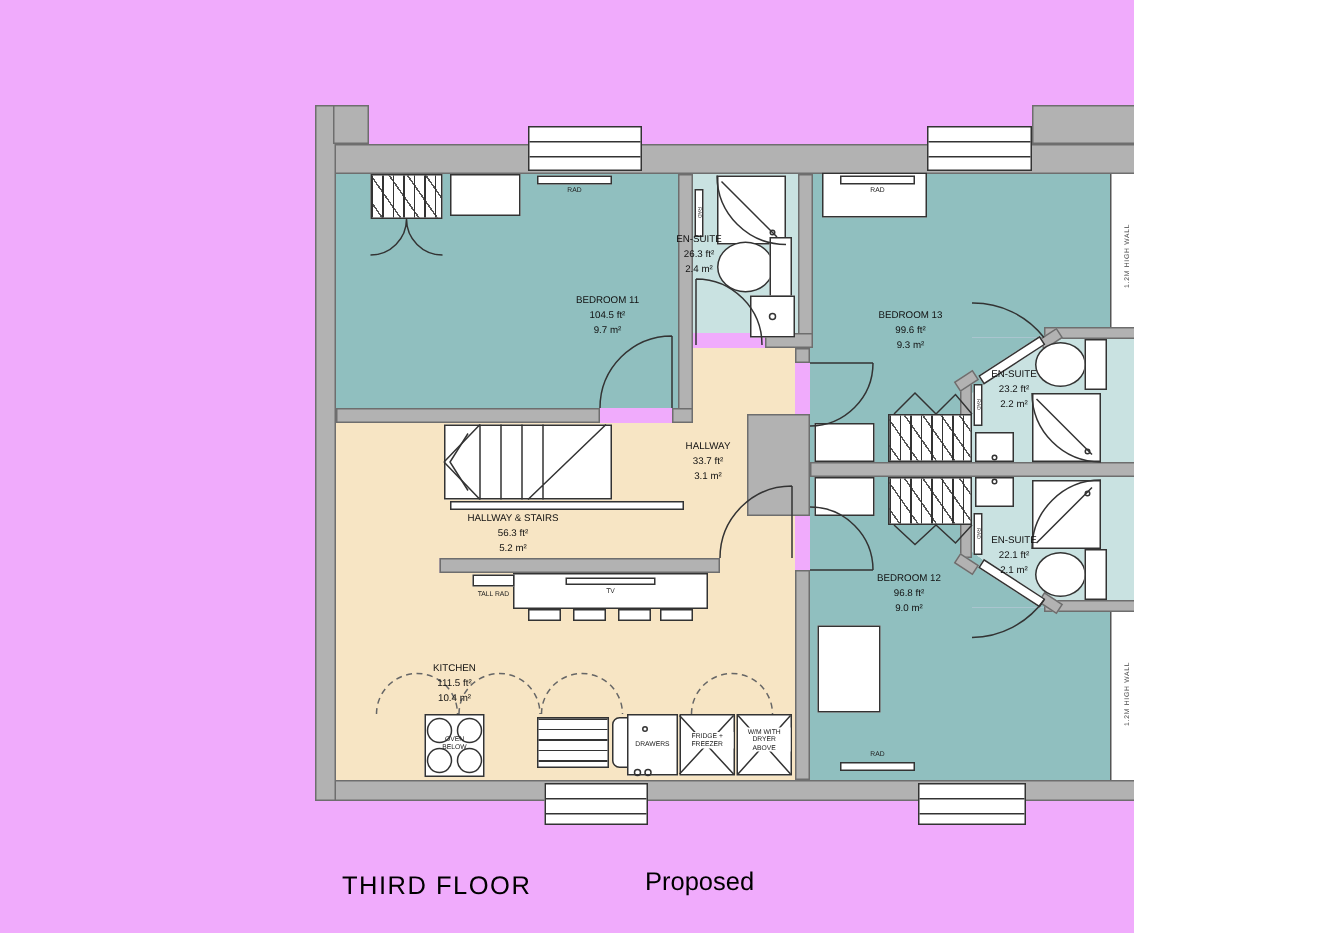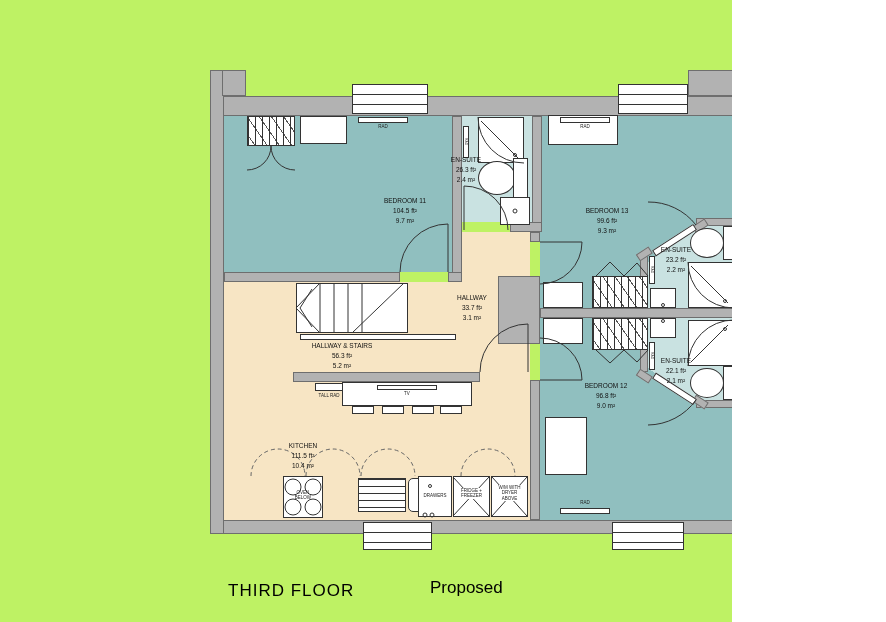--- a/index.html
+++ b/index.html
@@ -1,20 +1,20 @@
 <!DOCTYPE html>
 <html style="--wall: #b2b2b2; --bed: #90bfbf; --ens: #c9e2e1; --cream: #f7e5c4; --line: #333333;"><head>
 <meta charset="utf-8">
 <style>
   :root{
     --wall:#b2b2b2; --bed:#90bfbf; --ens:#c9e2e1; --cream:#f7e5c4; --line:#333;
   }
   html,body{margin:0;padding:0;background:#fff;}
-  #stage{position:relative;width:732px;height:622px;background:#bef264;overflow:hidden;
-         font-family:"Liberation Sans", sans-serif;}
+  #stage{position:relative;width:732px;height:622px;background:#f0abfc;overflow:hidden;
+         font-family:"Liberation Sans", sans-serif;padding-left:24px;}
   .abs{position:absolute;box-sizing:border-box;}
   .w{position:absolute;box-sizing:border-box;background:var(--wall);border:1px solid #6e6e6e;}
   .fl{position:absolute;box-sizing:border-box;}
   .bed{background:var(--bed);} .ens{background:var(--ens);} .cream{background:var(--cream);}
   .f{position:absolute;box-sizing:border-box;background:#fff;border:1px solid var(--line);}
   .win{position:absolute;box-sizing:border-box;background:#fff;border:1px solid var(--line);
        background-image:linear-gradient(var(--line),var(--line)),linear-gradient(var(--line),var(--line));
        background-size:100% 1px;background-repeat:no-repeat;background-position:0 9px,0 19px;}
   .hatch{background-image:repeating-linear-gradient(90deg,#333 0 1px,transparent 1px 7px),
          repeating-linear-gradient(55deg,transparent 0 5px,#555 5px 6px,transparent 6px 10px);}

